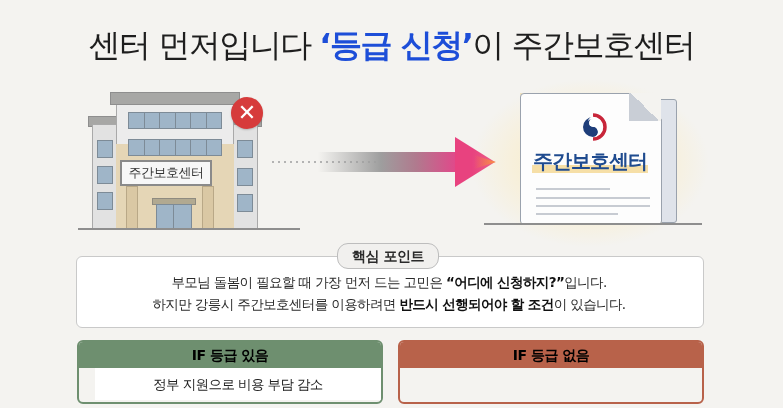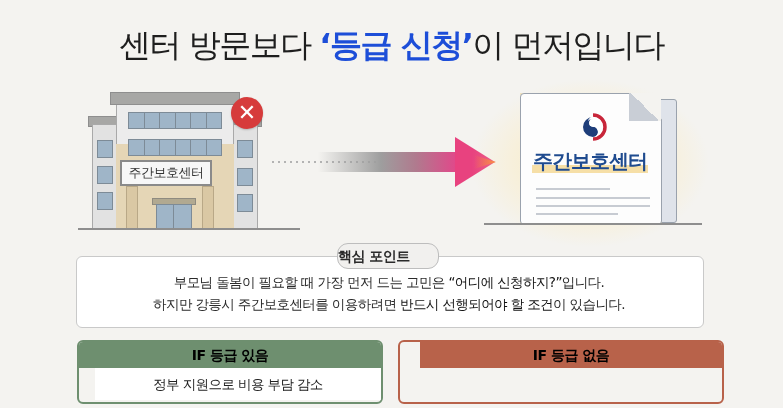--- a/index.html
+++ b/index.html
@@ -97,44 +97,44 @@
   .doc-ground { position:absolute; left:484px; top:223px; width:218px; height:2px; background:#8e8e8e; }
 
   
   .kp-box {
     position:absolute; left:76px; top:256px; width:626px; height:70px;
     background:#fff; border:1px solid #c9c9c9; border-radius:6px;
   }
   .kp-tag {
     position:absolute; left:337px; top:243px; width:100px; height:24px;
     background:#f1f0ee; border:1px solid #bdbdbd; border-radius:11px;
-    font-size:14px; font-weight:bold; text-align:left; line-height:24px; color:#2a2a2a; letter-spacing:-0.5px;
+    font-size:14px; font-weight:bold; text-align:center; line-height:24px; color:#2a2a2a; letter-spacing:-0.5px;
   }
   .kp-line {
     position:absolute; left:76px; width:626px; text-align:center;
     font-size:13.5px; color:#2a2a2a; letter-spacing:-0.6px;
   }
-  .kp-line b { font-weight:normal; color:#111; }
+  .kp-line b { font-weight:bold; color:#111; }
 
   
   .card {
     position:absolute; top:340px; width:302px; height:60px;
     border-radius:6px; overflow:hidden; border:2px solid;
   }
   .card-head { height:26px; color:#000000; font-weight:bold; text-align:center; line-height:26px; font-size:14px; letter-spacing:-0.5px; }
   .card-body { height:32px; background:#fff; text-align:center; line-height:32px; font-size:13.5px; color:#222; letter-spacing:-0.6px;margin-left:16px; }
   .card-yes { left:77px; border-color:#6e8f6f; }
   .card-yes .card-head { background:#6e8f6f; }
-  .card-no { left:398px; border-color:#b8624a;padding-left:20px; }
+  .card-no { left:398px; border-color:#b8624a; }
   .card-no .card-head { background:#b8624a; }
 </style>
 </head>
 <body>
 
-<div class="title"><span>센터 방문보다 </span><span class="hl">‘등급 신청’</span><span>이 먼저입니다</span></div>
+<div class="title"><span>센터 먼저입니다 </span><span class="hl">‘등급 신청’</span><span>이 주간보호센터</span></div>
 
 <div class="building">
   <div class="wing-roof-l"></div>
   <div class="wing wing-l"></div>
   <div class="wing-roof-r"></div>
   <div class="wing wing-r"></div>
   <div class="side-win" style="left:7px;top:52px;"></div>
   <div class="side-win" style="left:7px;top:78px;"></div>
   <div class="side-win" style="left:7px;top:104px;"></div>
   <div class="side-win" style="left:147px;top:52px;"></div>

